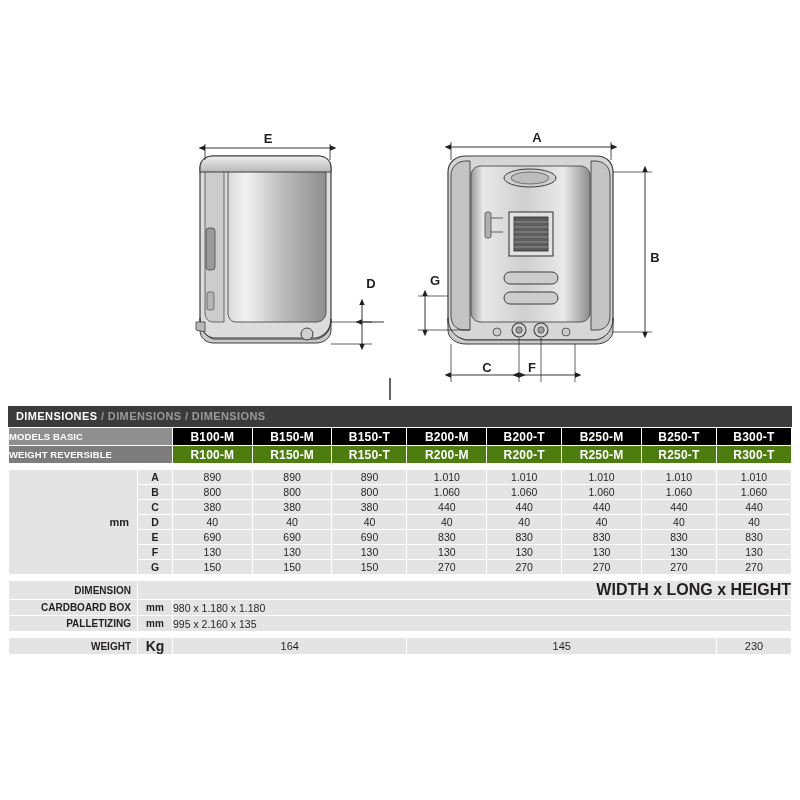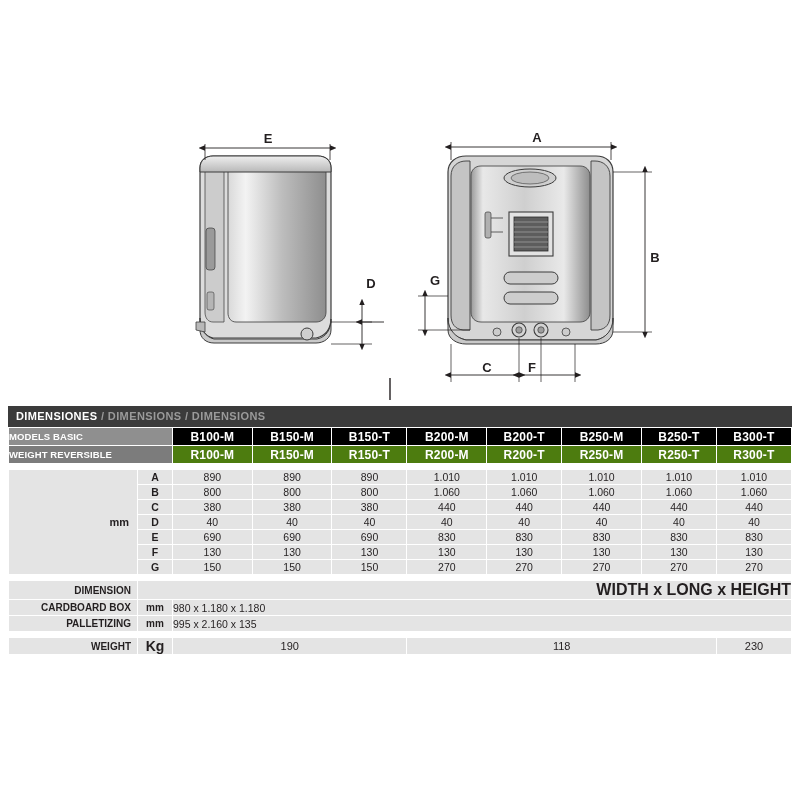--- a/index.html
+++ b/index.html
@@ -439,19 +439,19 @@
       <td class="val" colspan="8">995  x 2.160 x 135</td>
     </tr>
 
     <tr class="spacer-row">
           <td colspan="10"></td>
         </tr>
 
     <tr class="w-row">
       <td class="lbl">WEIGHT</td>
       <td class="unit">Kg</td>
-      <td colspan="3">190</td>
-      <td colspan="4">118</td>
+      <td colspan="3">164</td>
+      <td colspan="4">145</td>
       <td colspan="1">230</td>
     </tr>
   </tbody>
     </table>
 </div>
 
 </body></html>

